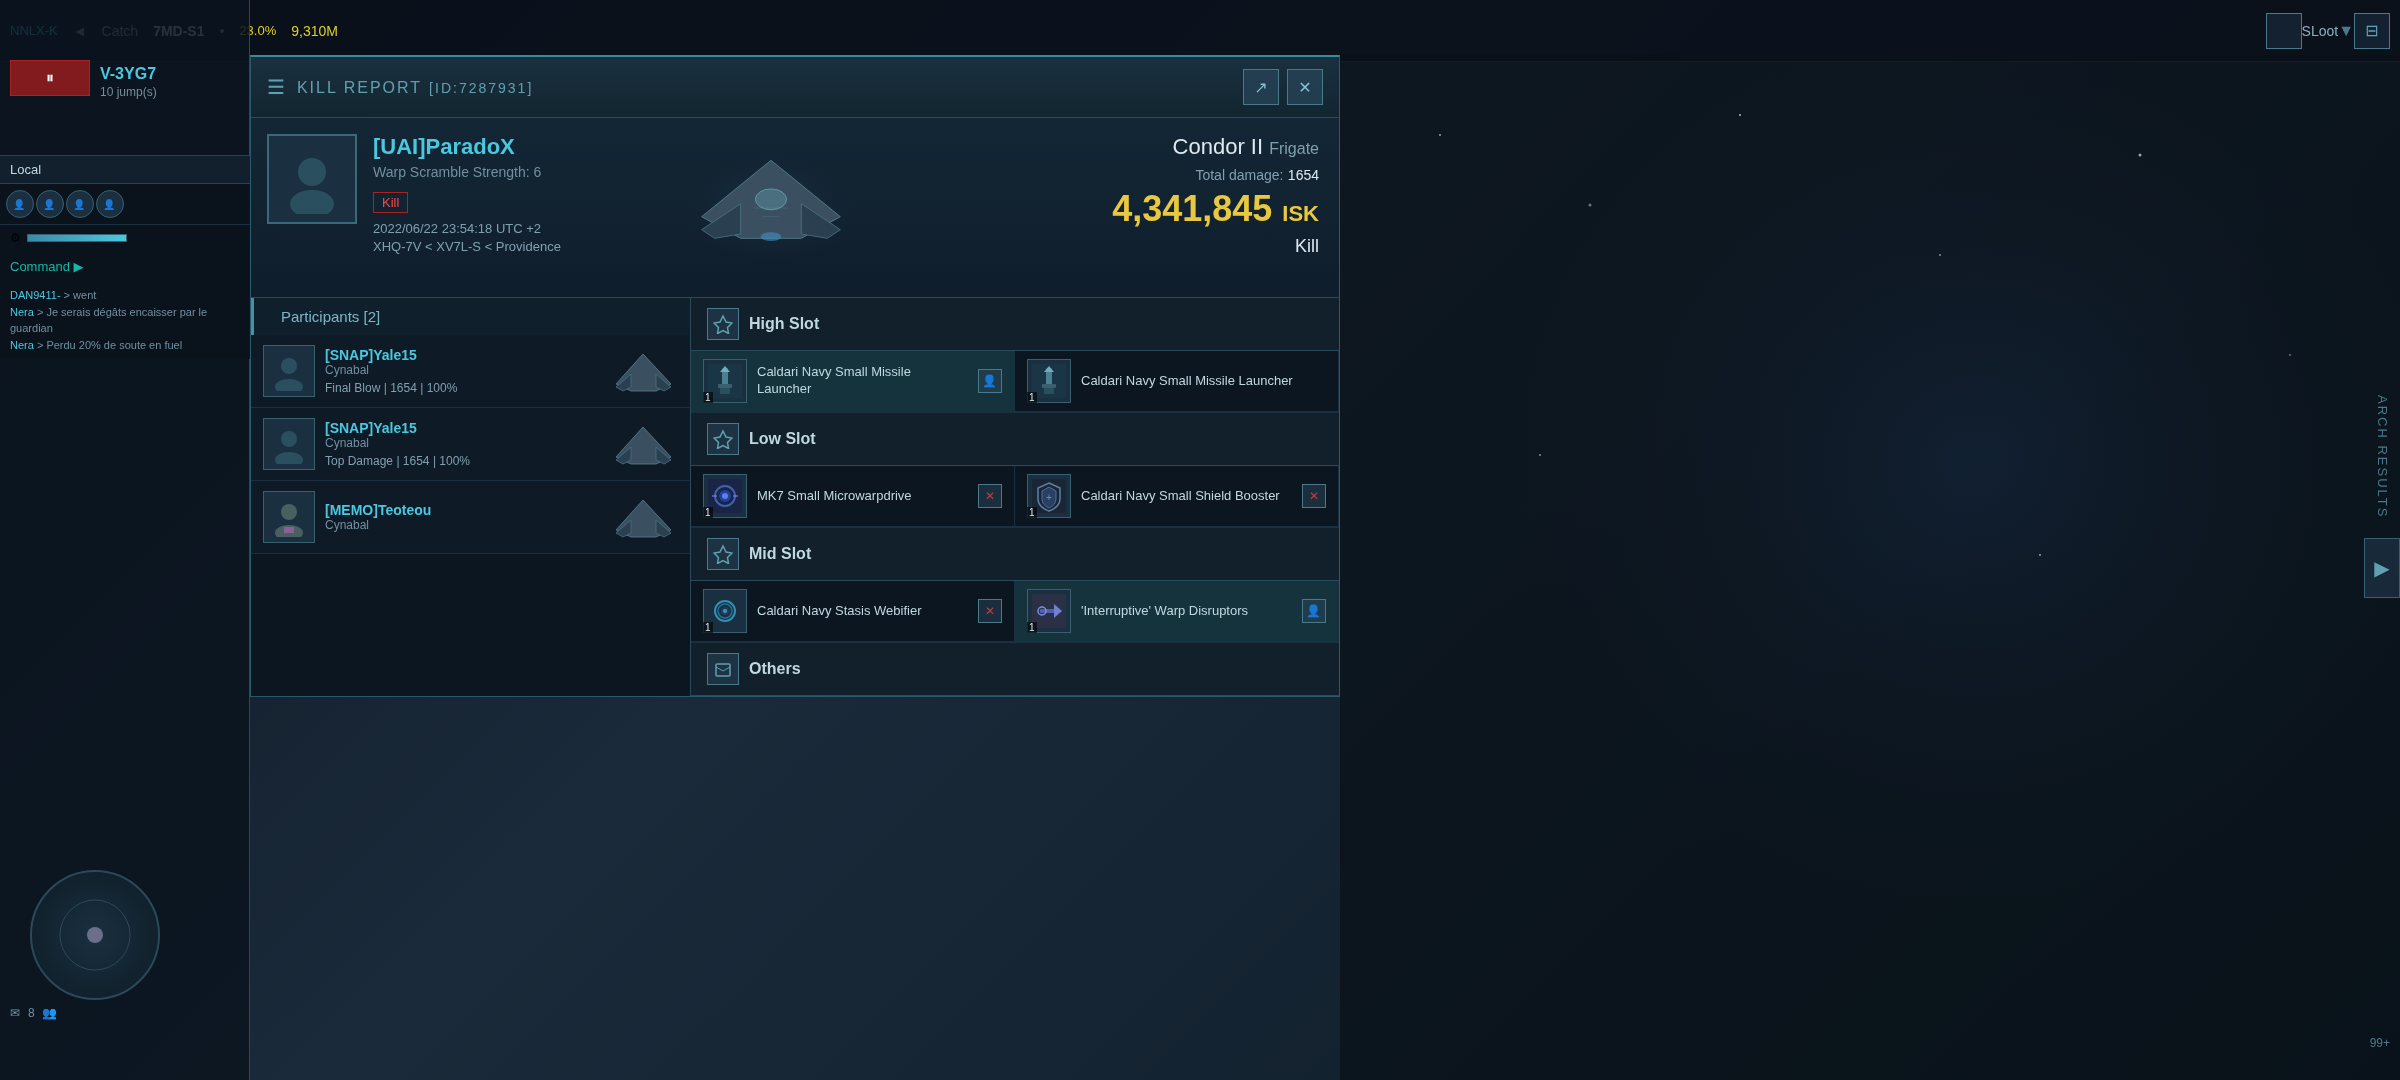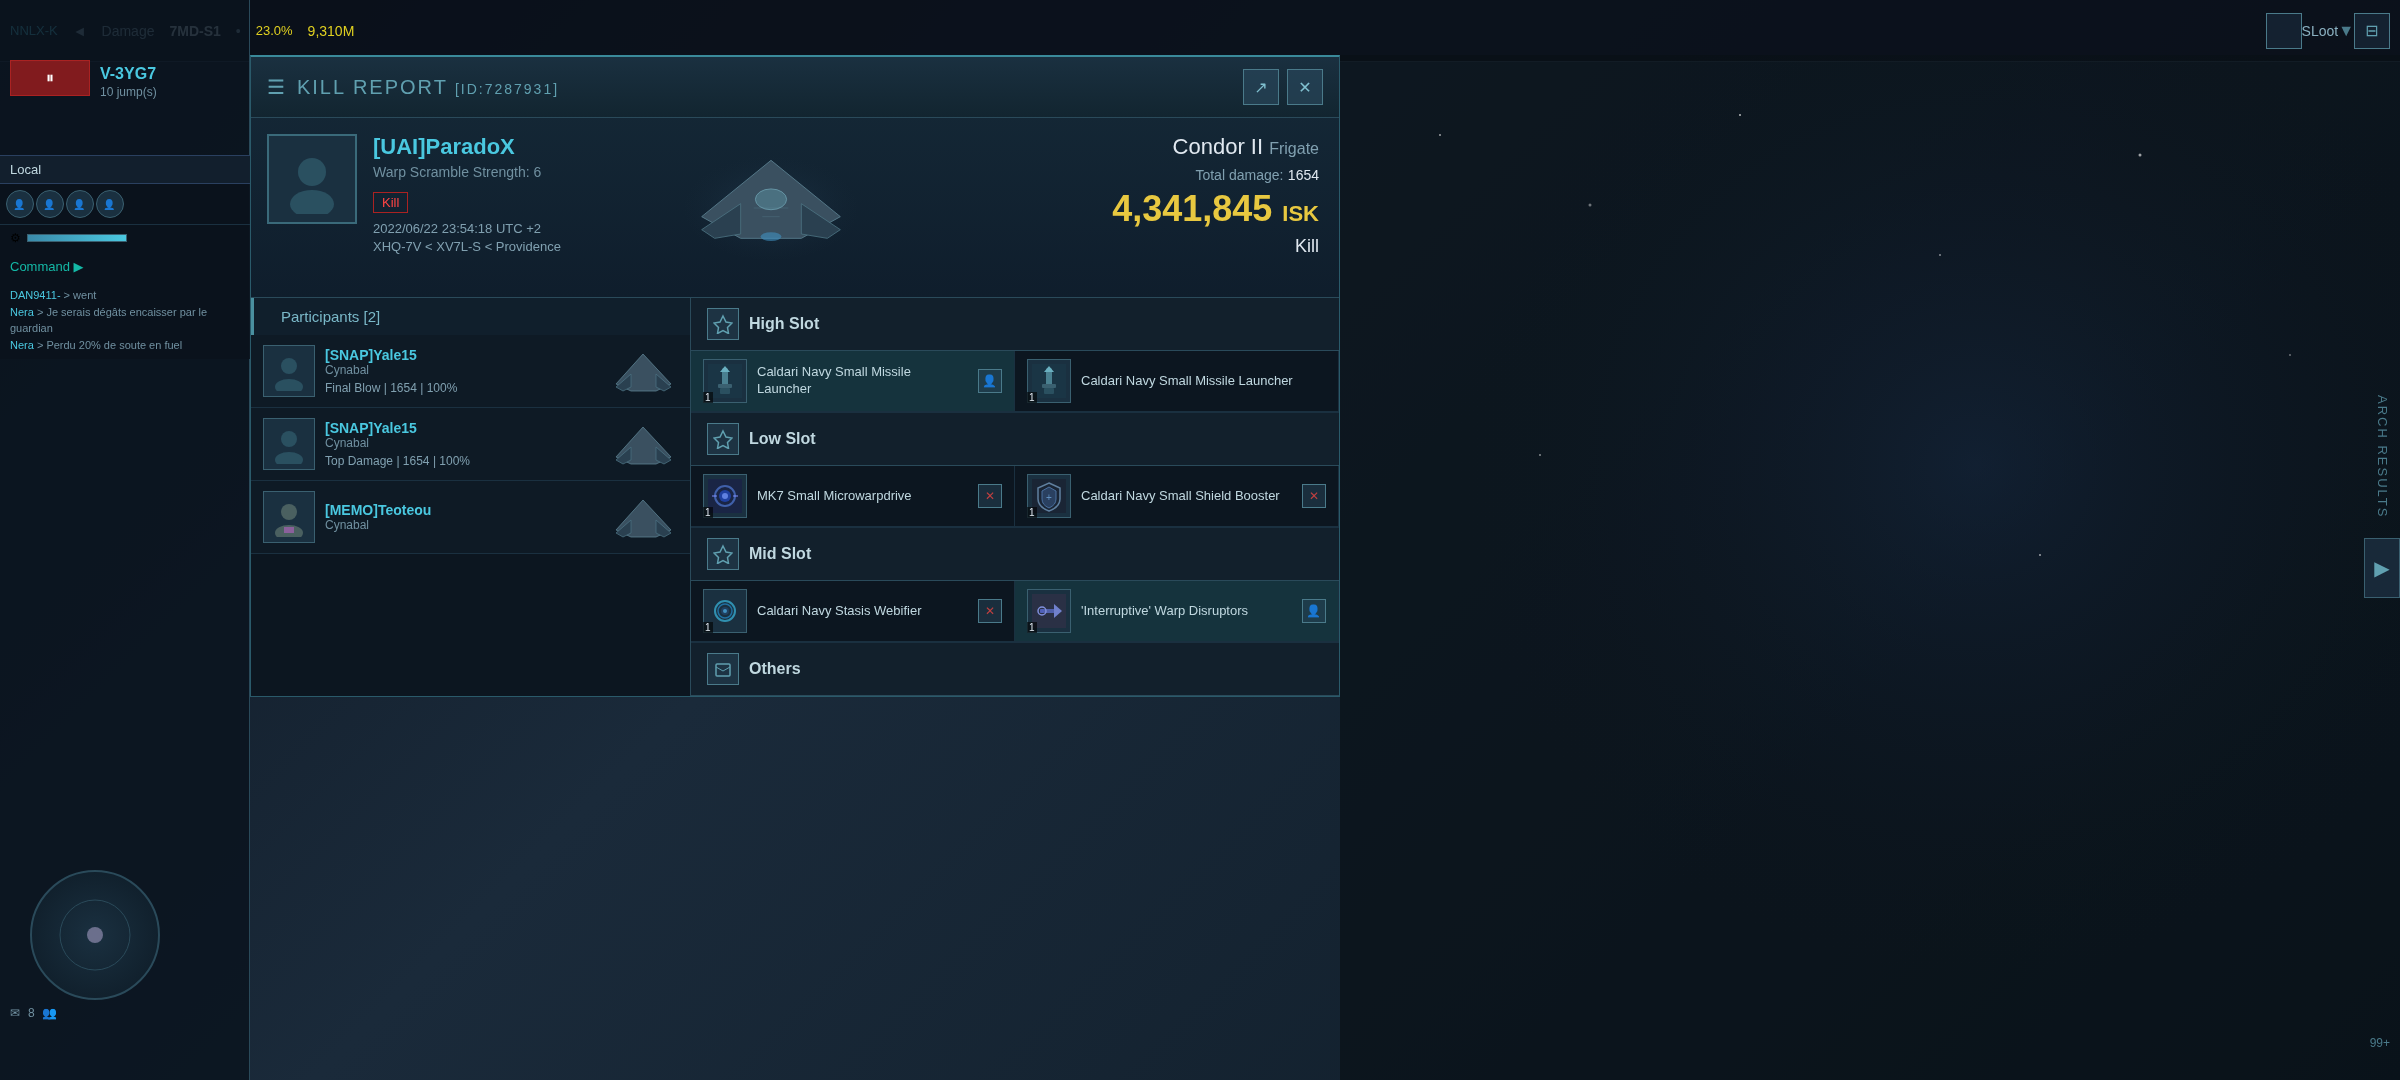--- a/index.html
+++ b/index.html
@@ -83,21 +83,21 @@
       color: #c8e8f0;
       font-size: 18px;
       font-weight: bold;
       letter-spacing: 2px;
       text-transform: uppercase;
       flex: 1;
     }
 
     .panel-title span {
       color: #60a0b0;
-      font-size: 20px;
+      font-size: 16px;
       font-weight: normal;
     }
 
     .header-actions {
       display: flex;
       gap: 8px;
     }
 
     .header-btn {
       width: 36px;
@@ -432,21 +432,21 @@
   </style>
 </head>
 <body>
 
 <div class="bg-overlay"></div>
 
 <div class="top-bar">
   <div class="top-nav-items">
     <span class="top-bar-item nav-text">NNLX-K</span>
     <span class="top-bar-item">◄</span>
-    <span class="top-bar-item">Damage</span>
+    <span class="top-bar-item">Catch</span>
     <span class="top-bar-item" style="color:#c0d8e0; font-weight:bold;">7MD-S1</span>
     <span class="top-bar-item">•</span>
     <span class="top-bar-item nav-percent">23.0%</span>
     <span class="top-bar-item" style="color:#e0d020;">9,310M</span>
   </div>
   <div style="flex:1"></div>
   <div style="display:flex; align-items:center; gap:0;">
     <div style="width:36px;height:36px;border:1px solid #4a7a8a;background:rgba(30,50,70,0.5);">
     </div>
     <span class="top-bar-item">SLoot</span>

